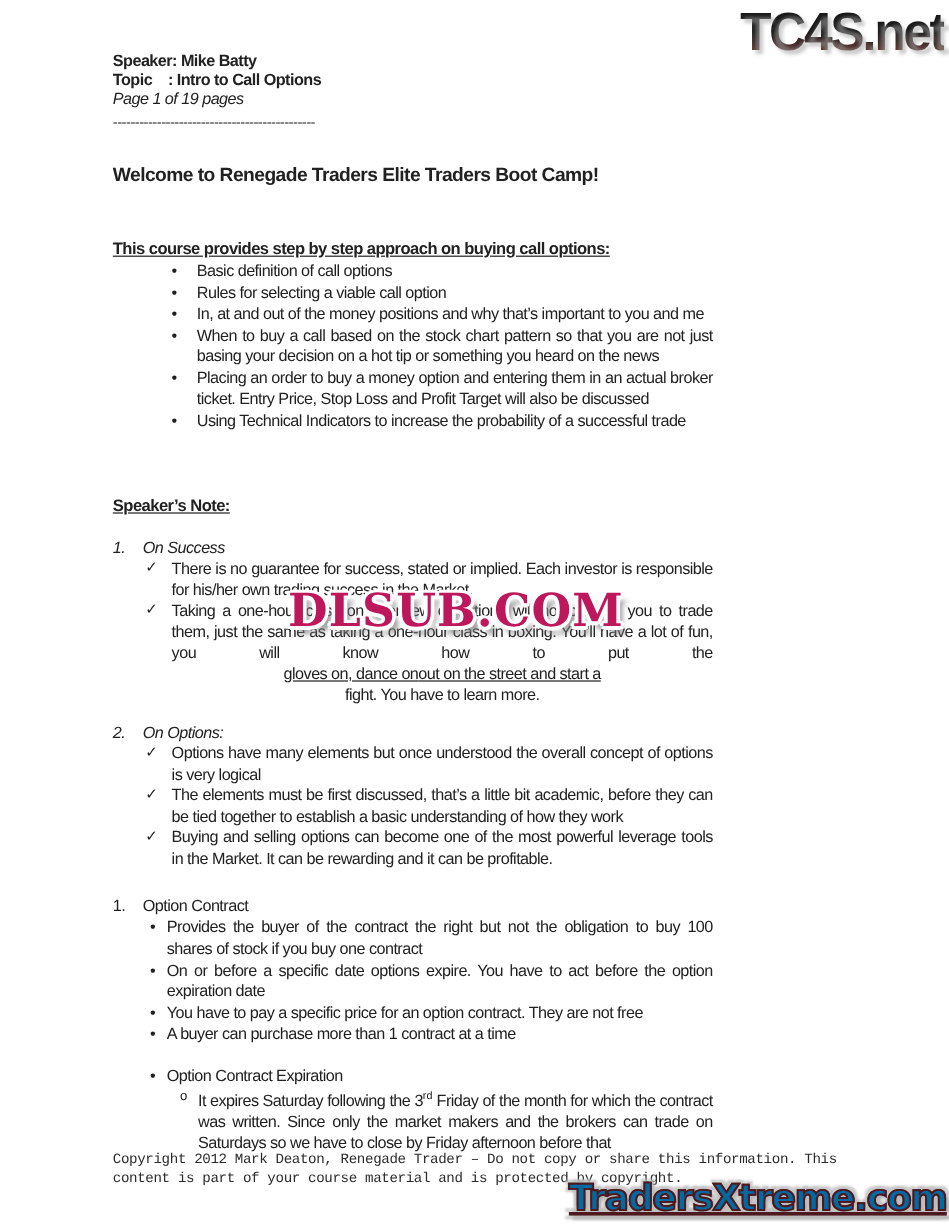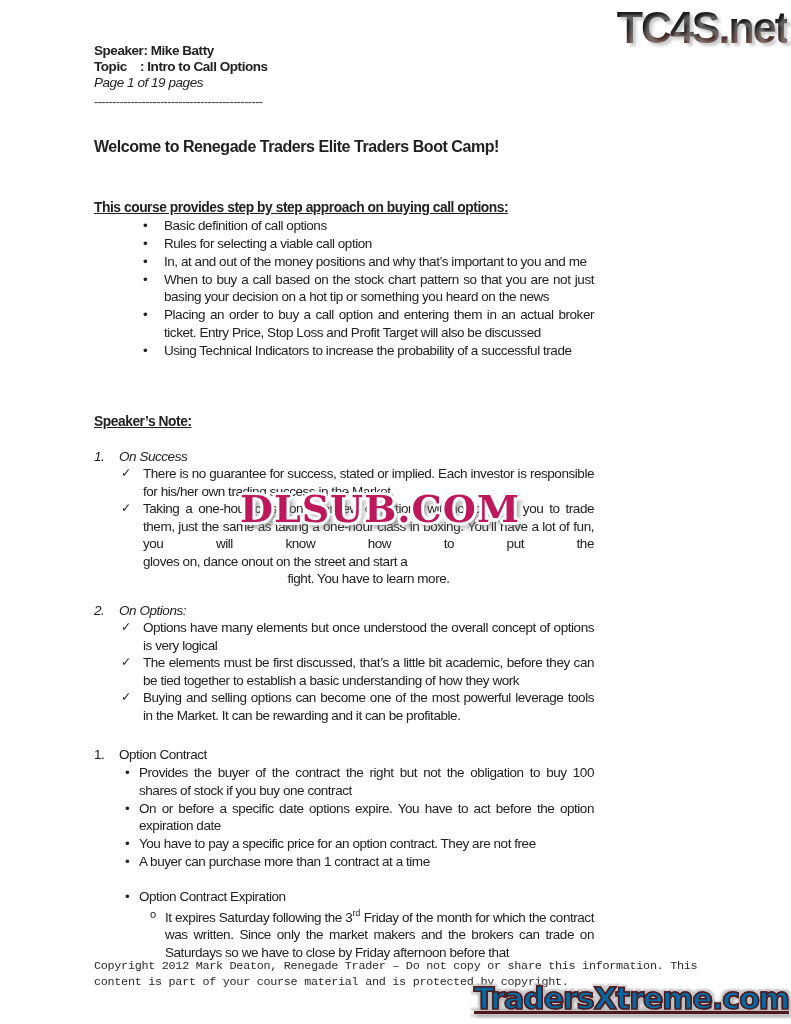--- a/index.html
+++ b/index.html
@@ -38,21 +38,21 @@
   
   .course-item { margin-left:49px; margin-top:0.5px; }
   .course-item .marker { flex:0 0 21px; }
   
   .note-heading { margin-top:54px; }
   .num-item { margin-top:17px; font-style:italic; }
   .num-item .marker { flex:0 0 25px; }
   .item2 { margin-top:14px; }
   .check-row { margin-left:27px; }
   .check-row .marker { flex:0 0 22px; font-size:12.5px; }
-  .split-line { display:flex; justify-content:flex-start; }
+  .split-line { display:flex; justify-content:center;text-decoration:underline; }
   .jline { text-align:justify; text-align-last:justify; }
   
   .term-heading { margin-top:35px; }
   .term-num { margin-top:22px; font-style:normal; }
   .term-bullet { margin-left:31px; margin-top:0.5px; }
   .term-bullet .marker { flex:0 0 14px; }
   .expiration-row { margin-top:17px; }
   .sub-o { margin-left:56px; }
   .sub-o .marker { flex:0 0 15px; font-size:11px; padding-top:1px; }
   sup { font-size:9px; letter-spacing:0; }
@@ -132,21 +132,21 @@
     <div class="row course-item">
       <span class="marker">•</span>
       <span class="txt">In, at and out of the money positions and why that’s important to you and me</span>
     </div>
     <div class="row course-item">
       <span class="marker">•</span>
       <span class="txt">When to buy a call based on the stock chart pattern so that you are not just basing your decision on a hot tip or something you heard on the news</span>
     </div>
     <div class="row course-item">
       <span class="marker">•</span>
-      <span class="txt">Placing an order to buy a call option and entering them in an actual broker ticket. Entry Price, Stop Loss and Profit Target will also be discussed</span>
+      <span class="txt">Placing an order to buy a money option and entering them in an actual broker ticket. Entry Price, Stop Loss and Profit Target will also be discussed</span>
     </div>
     <div class="row course-item">
       <span class="marker">•</span>
       <span class="txt">Using Technical Indicators to increase the probability of a successful trade</span>
     </div>
   </div>
 
   <div class="section-heading note-heading">Speaker’s Note:</div>
 
   <div class="row num-item">

